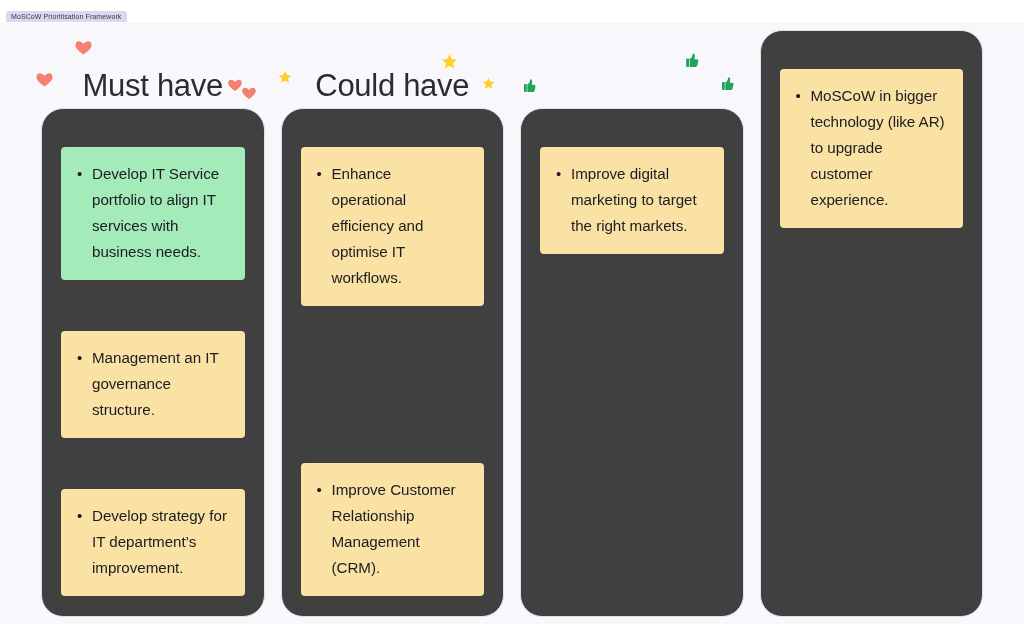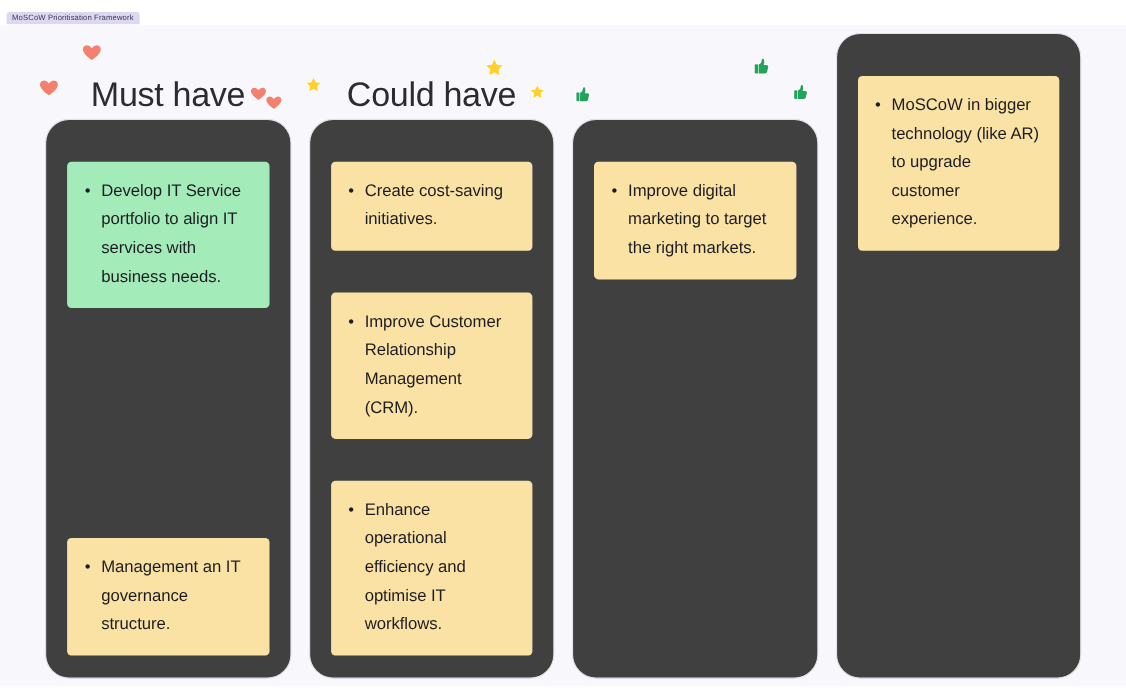--- a/index.html
+++ b/index.html
@@ -193,20 +193,25 @@
             <div class="card green">
               <ul>
                 <li>Develop IT Service portfolio to align IT services with business needs.</li>
               </ul>
             </div>
             <div class="card">
               <ul>
                 <li>Management an IT governance structure.</li>
               </ul>
             </div>
+            <div class="card">
+              <ul>
+                <li>Develop strategy for IT department’s improvement.</li>
+              </ul>
+            </div>
           </div>
         </div>
         <div class="column">
           <div class="col-head">
             <span class="deco" style="left: 2%; top: 39px;">
               <svg width="16" height="16" viewBox="0 0 24 24">
                 <path fill="#ffcf2e" d="M12 2.6l2.9 6.1 6.6.9-4.8 4.6 1.2 6.6L12 17.7 6.1 20.8l1.2-6.6L2.5 9.6l6.6-.9z"></path>
               </svg>
             </span>
             <span class="deco" style="left: 70%; top: 22px;">
@@ -217,31 +222,26 @@
             <span class="deco" style="left: 87%; top: 46px;">
               <svg width="15" height="15" viewBox="0 0 24 24">
                 <path fill="#ffcf2e" d="M12 2.6l2.9 6.1 6.6.9-4.8 4.6 1.2 6.6L12 17.7 6.1 20.8l1.2-6.6L2.5 9.6l6.6-.9z"></path>
               </svg>
             </span>
             <div class="col-title">Could have</div>
           </div>
           <div class="col-body">
             <div class="card">
               <ul>
-                <li>Create cost-saving initiatives.</li>
+                <li>Enhance operational efficiency and optimise IT workflows.</li>
               </ul>
             </div>
             <div class="card">
               <ul>
                 <li>Improve Customer Relationship Management (CRM).</li>
-              </ul>
-            </div>
-            <div class="card">
-              <ul>
-                <li>Enhance operational efficiency and optimise IT workflows.</li>
               </ul>
             </div>
           </div>
         </div>
         <div class="column">
           <div class="col-head">
             <span class="deco" style="left: 4%; top: 48px;">
               <svg width="16" height="16" viewBox="0 0 24 24">
                 <path fill="#22a45d" d="M13.6 2c-.9 0-1.4.7-1.6 1.5l-.6 2.6c-.2.9-.8 1.7-1.6 2.2L8 9.4V21h8.3c1.2 0 2.2-.8 2.5-1.9l1.5-6.3c.3-1.4-.7-2.7-2.1-2.7h-3.6l.6-3.2C15.5 4.8 14.9 2 13.6 2z"></path>
                 <rect x="3" y="9" width="4.2" height="12" rx="1.2" fill="#22a45d"></rect>

